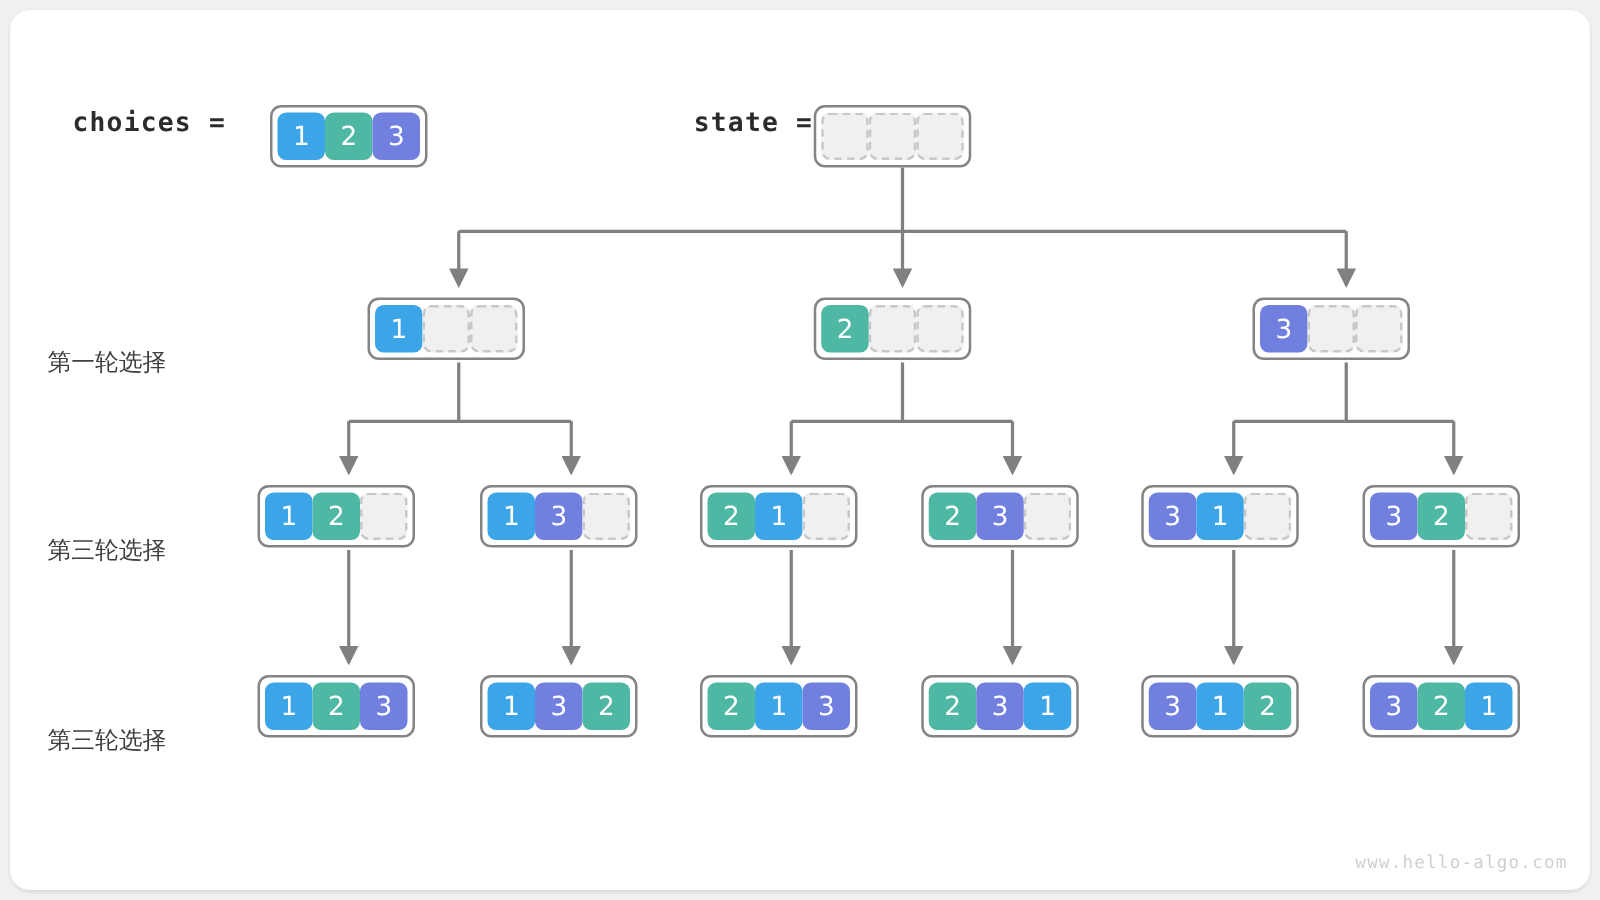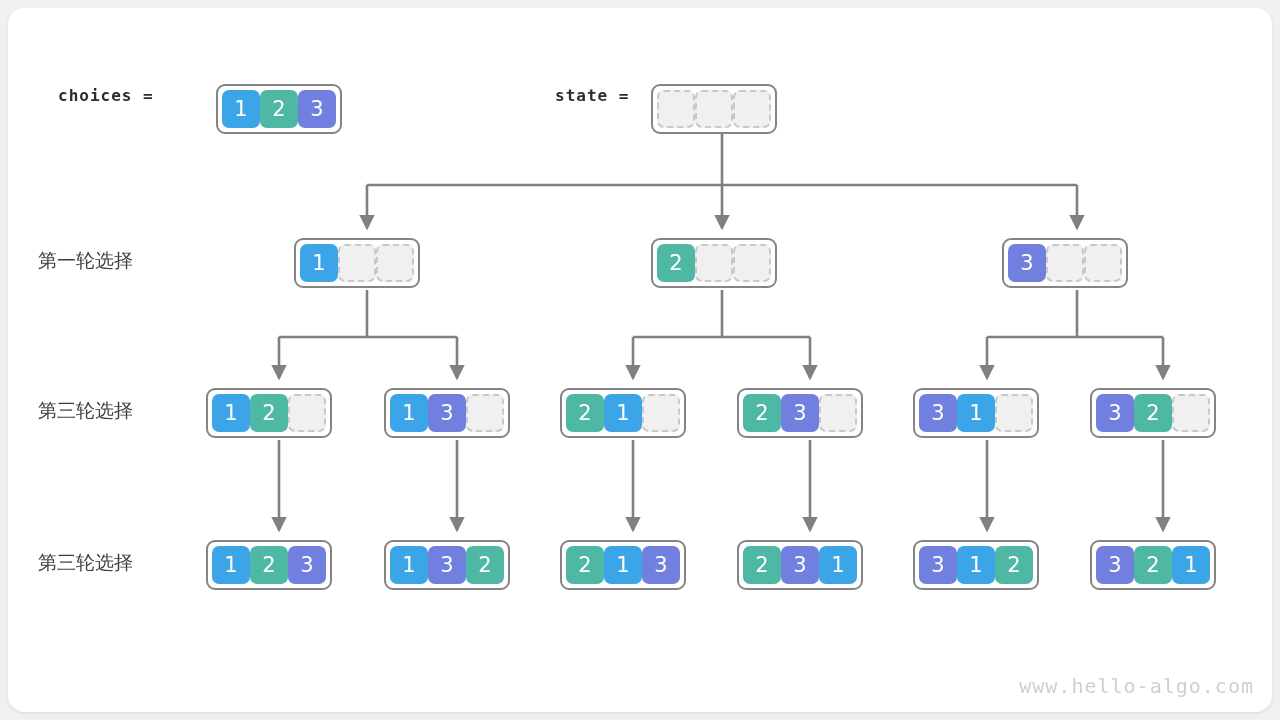--- a/index.html
+++ b/index.html
@@ -30,39 +30,40 @@
     box-shadow: 0 1px 3px rgba(0,0,0,0.10);
   }
 
   
   .layer { position: absolute; left: 0; top: 0; width: 1280px; height: 720px; }
 
   
   .mono-label {
     position: absolute;
     font-family: "DejaVu Sans Mono", monospace;
-    font-size: 16px;
+    font-size: 21px;
     font-weight: bold;
     color: #2c2c2c;
     letter-spacing: 1px;
     white-space: nowrap;
   }
   .row-label {
     position: absolute;
     font-family: "DejaVu Sans", sans-serif;
     font-size: 19px;
     color: #3f3f3f;
     white-space: nowrap;
+    margin-top: 29px;
   }
   .watermark {
     position: absolute;
     right: 26px;
     bottom: 22px;
     font-family: "DejaVu Sans Mono", monospace;
-    font-size: 20px;
+    font-size: 14px;
     color: #cfcfcf;
     letter-spacing: 1px;
     white-space: nowrap;
   }
 
   
   .array {
     position: absolute;
     display: flex;
     align-items: center;

